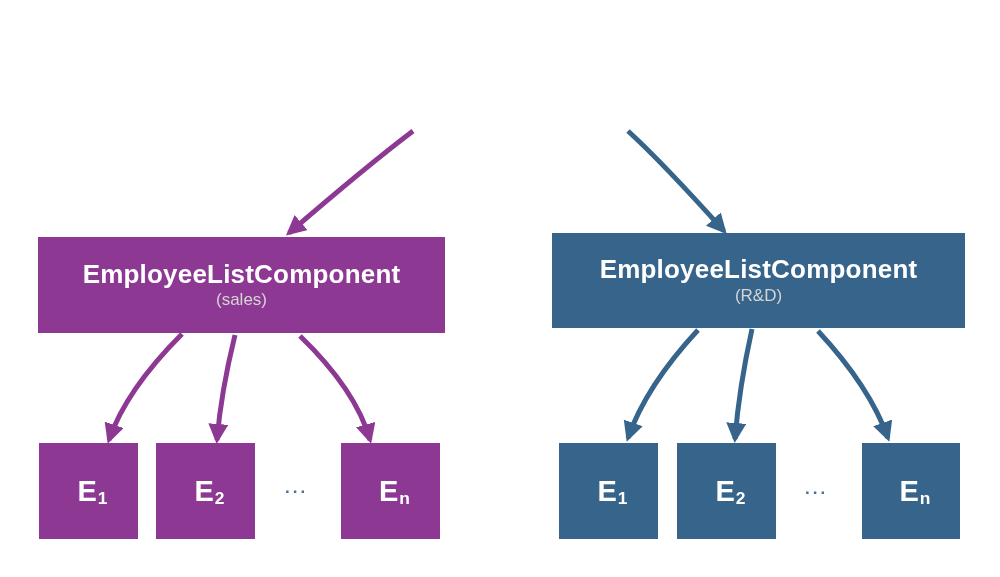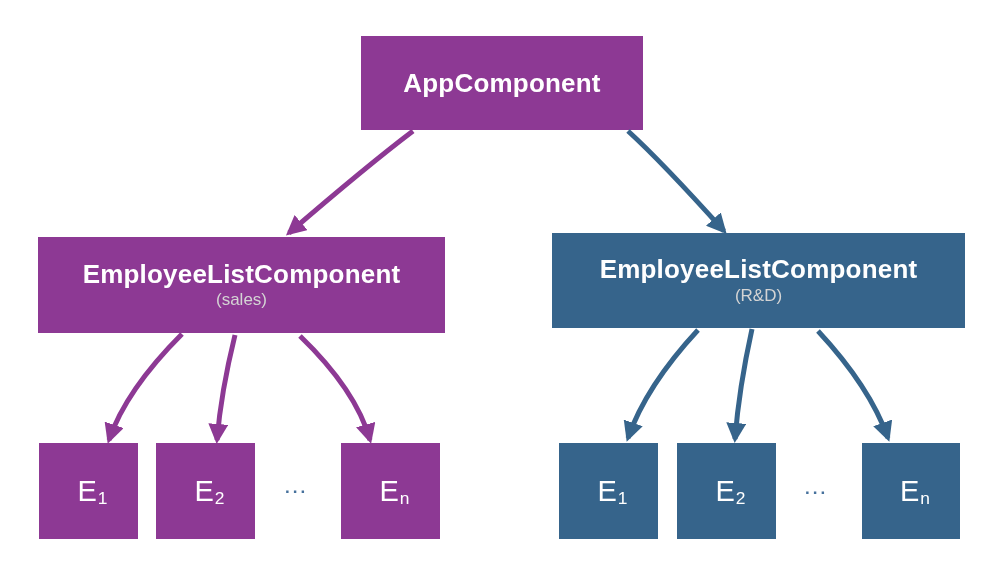--- a/index.html
+++ b/index.html
@@ -37,21 +37,21 @@
     line-height: 1.1;
   }
   .node .subtitle {
     font-weight: normal;
     font-size: 17px;
     color: #D4D4D4;
     line-height: 1.2;
     margin-top: 2px;
   }
   .ebox {
-    font-weight: normal;
+    font-weight: bold;
     font-size: 29px;
     padding-left: 8px;
   }
   .ebox .sub {
     font-size: 0.6em;
     position: relative;
     top: 0.22em;
     margin-left: 1px;
   }
   .ellipsis {
@@ -91,23 +91,20 @@
   #rnd-en { left: 862px; top: 443px; width: 98px; height: 96px; }
 
   #ellipsis-left  { left: 285px; top: 478px; }
   #ellipsis-right { left: 805px; top: 479px; }
 </style>
 </head>
 <body>
 
 <div id="canvas">
 
-  <div class="node" id="node-app">
-    <span class="title">AppComponent</span>
-  </div>
 
   <div class="node" id="node-sales">
     <span class="title">EmployeeListComponent</span>
     <span class="subtitle">(sales)</span>
   </div>
 
   <div class="node blue" id="node-rnd">
     <span class="title">EmployeeListComponent</span>
     <span class="subtitle">(R&amp;D)</span>
   </div>

